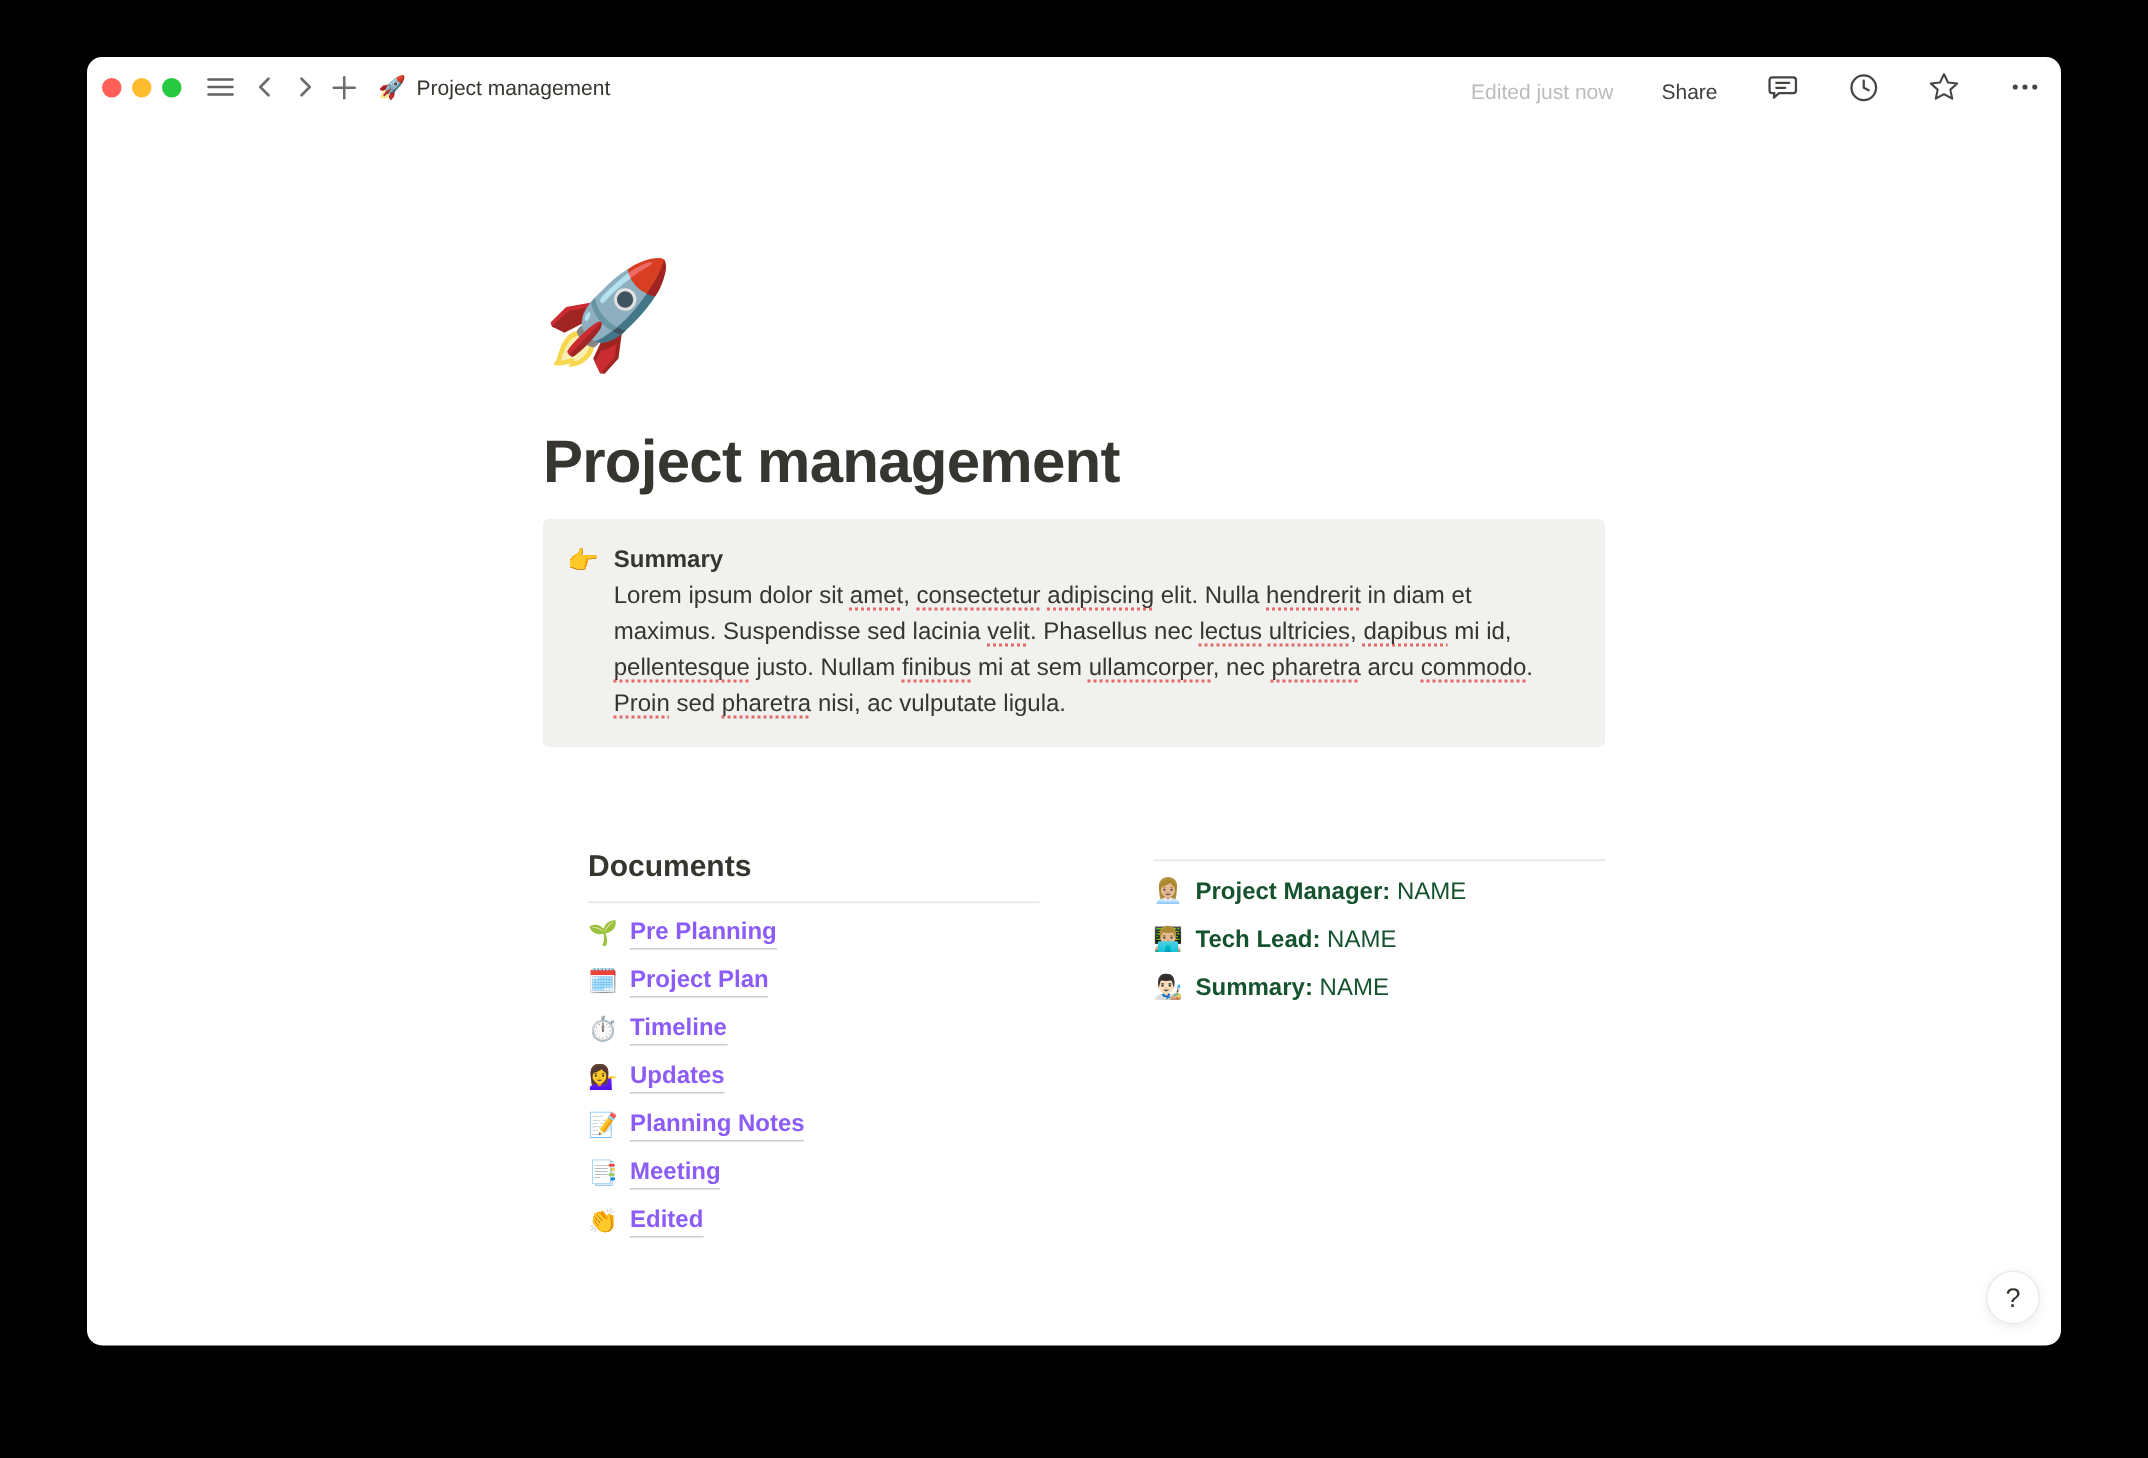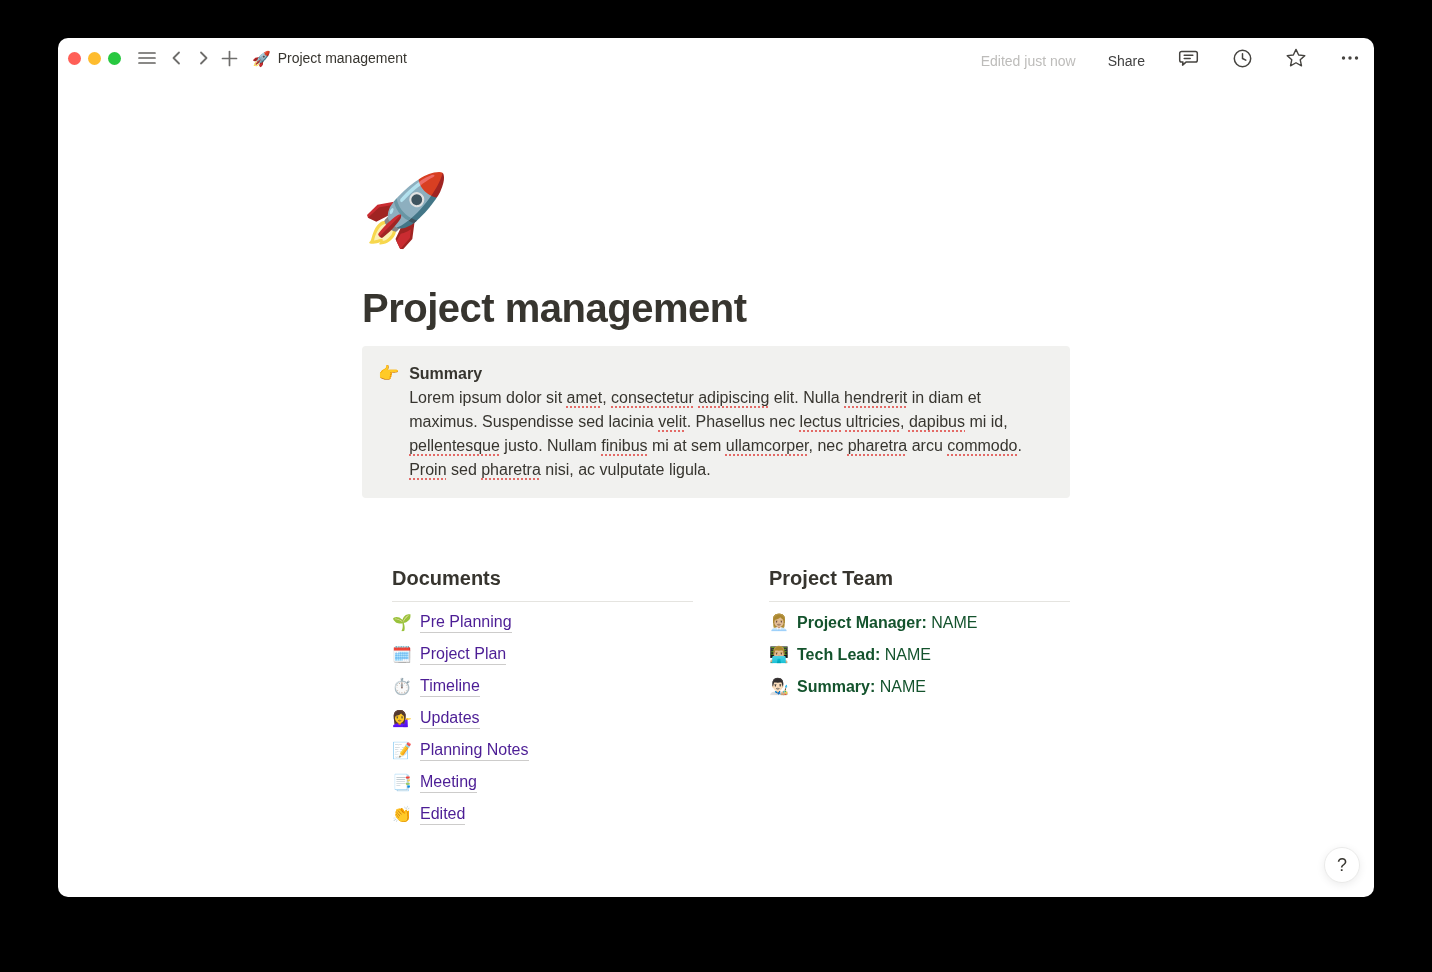--- a/index.html
+++ b/index.html
@@ -62,21 +62,21 @@
   }
   
   .columns { display:flex; gap:46px; margin-top:66px; }
   .col { flex:1; min-width:0;margin-left:30px; }
   .col-heading { font-size:20px; line-height:28px; font-weight:600; color:#37352f; }
   .divider { border:none; border-top:1px solid #e5e4e0; margin-top:9px; }
   .doc-list { margin-top:5px; }
   .doc-item { height:32px; display:flex; align-items:center; gap:8px; cursor:pointer; }
   .doc-item .emoji { font-size:16px; line-height:1; width:20px; text-align:center; flex:none; }
   .doc-item .label {
-    font-size:16px; font-weight:400; color:#4c1d95;
+    font-size:16px; font-weight:700; color:#8b5cf6;
     border-bottom:1px solid rgba(55,53,47,.25); padding-bottom:1px;
   }
   .team-list { margin-top:5px; }
   .team-item { height:32px; display:flex; align-items:center; gap:8px; }
   .team-item .emoji { font-size:16px; line-height:1; width:20px; text-align:center; flex:none; }
   .team-item .txt { font-size:16px; color:#14532d; }
   .team-item .role { font-weight:700; }
   
   .help-btn {
     position:absolute; right:14px; bottom:14px;
@@ -230,21 +230,20 @@
               <span class="label">Meeting</span>
             </div>
             <div class="doc-item">
               <span class="emoji">👏</span>
               <span class="label">Edited</span>
             </div>
           </div>
         </div>
 
         <div class="col">
-          <h3 class="col-heading">Project Team</h3>
           <hr class="divider">
           <div class="team-list">
             <div class="team-item">
               <span class="emoji">👩🏼‍💼</span>
               <span class="txt"><span class="role">Project Manager:</span> <span>NAME</span></span>
             </div>
             <div class="team-item">
               <span class="emoji">👨🏼‍💻</span>
               <span class="txt"><span class="role">Tech Lead:</span> <span>NAME</span></span>
             </div>

